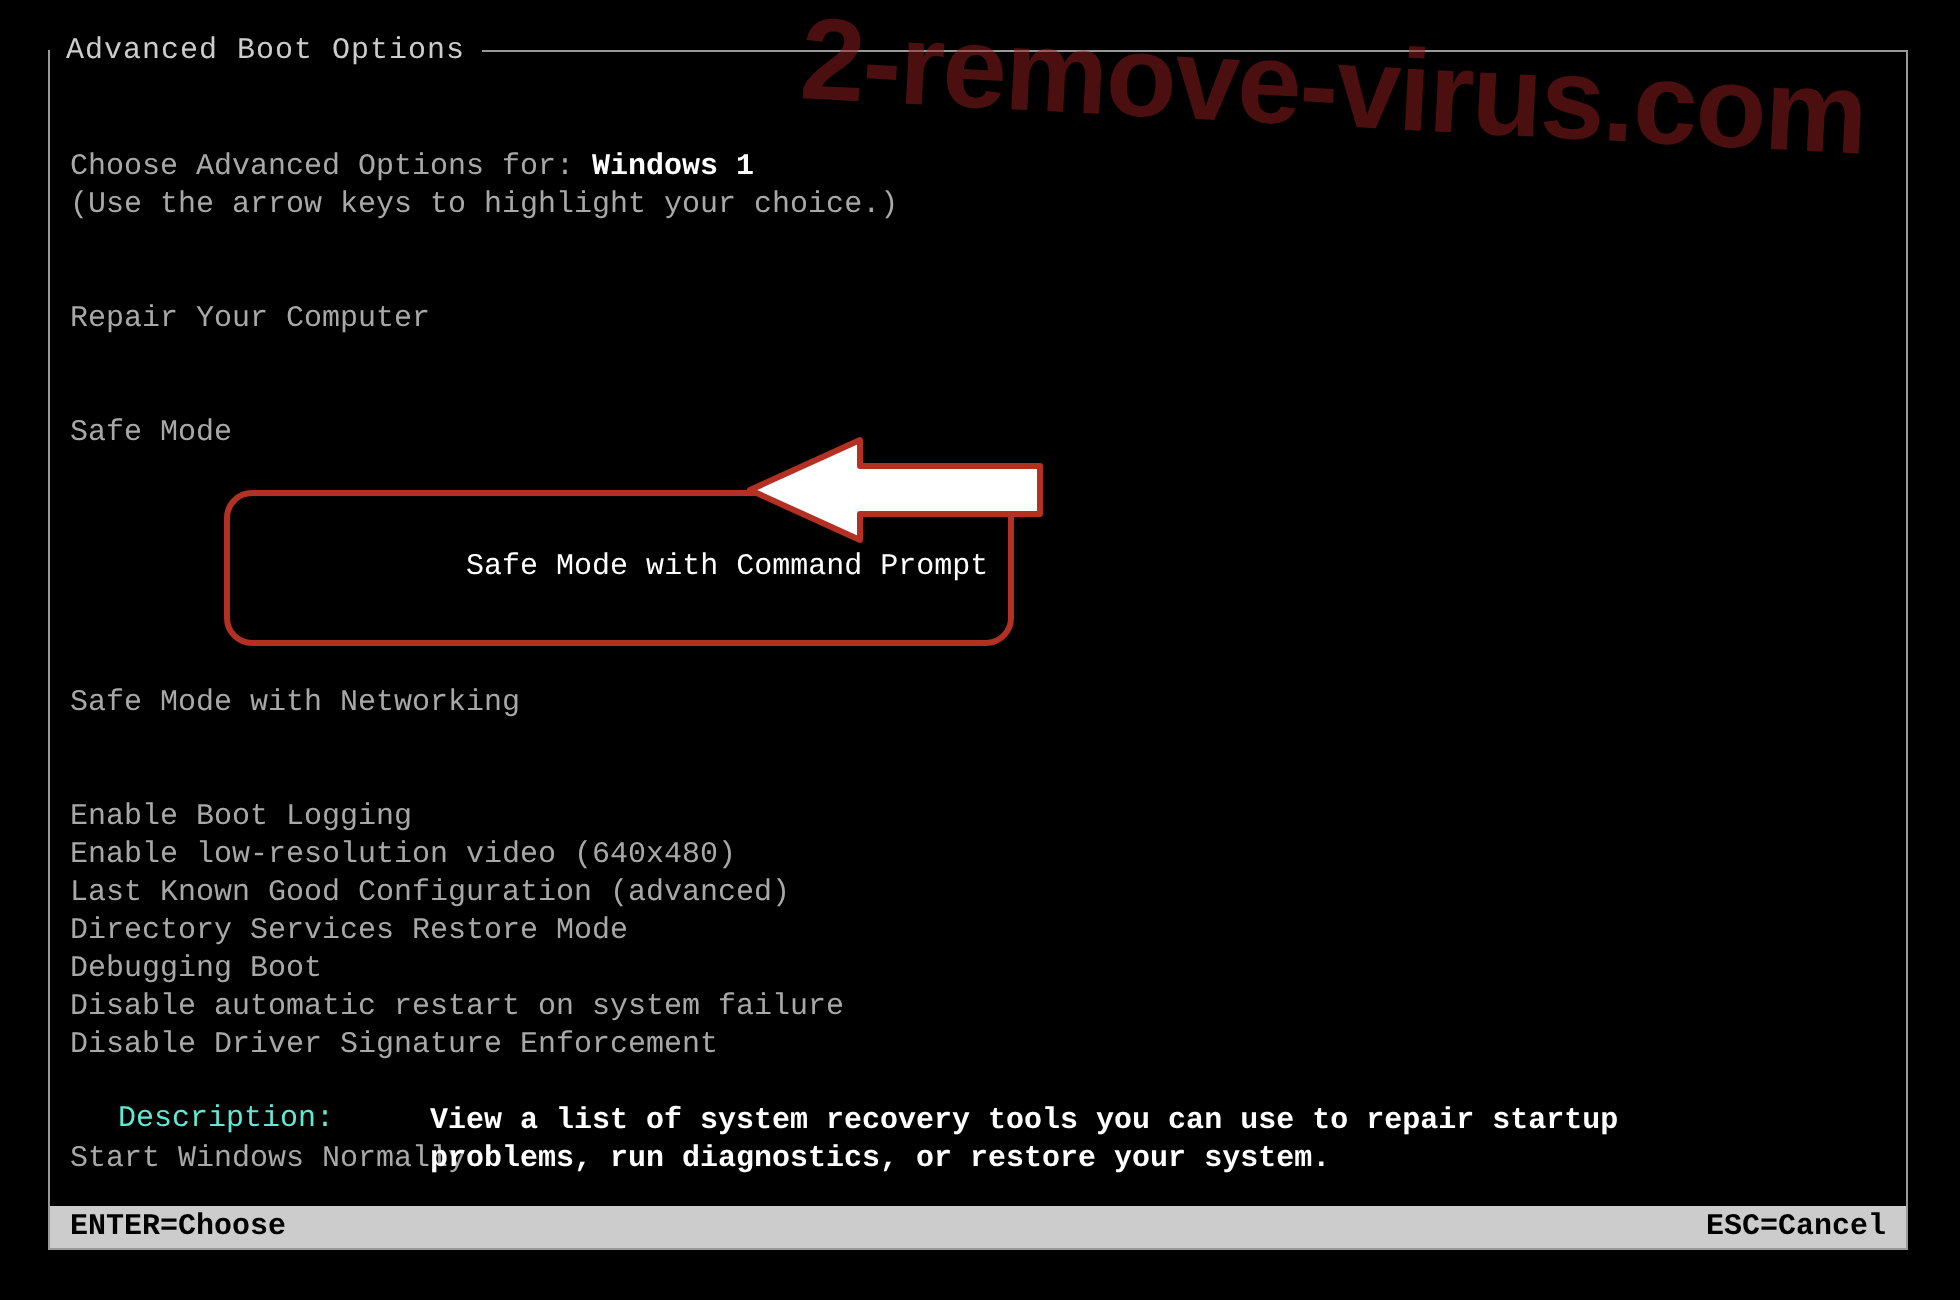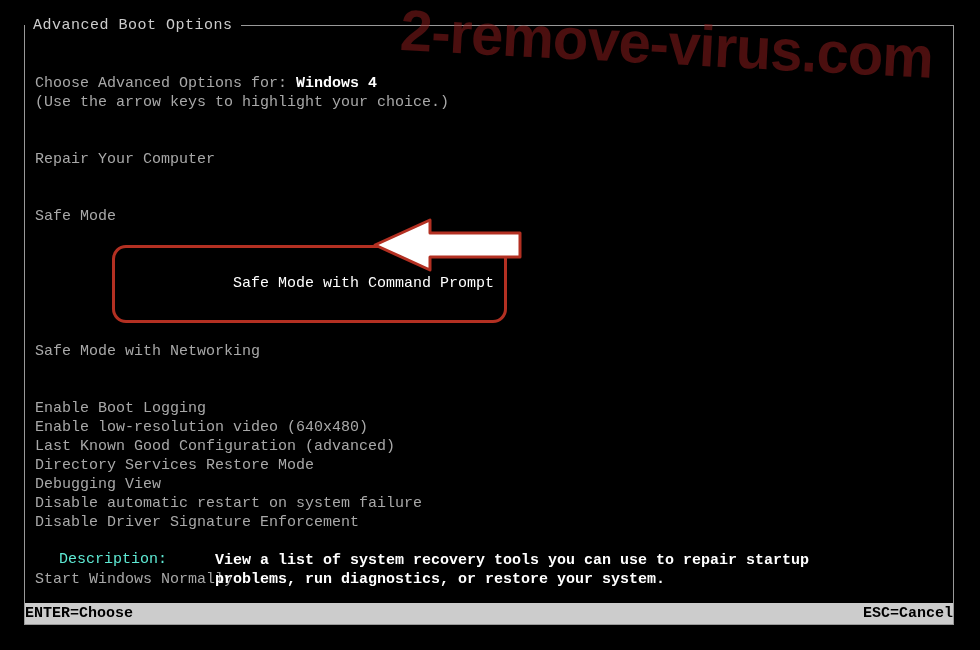--- a/index.html
+++ b/index.html
@@ -79,37 +79,37 @@
     .desc-label { width: 128px; color: #5eead4; }
     .desc-text { color: #fff; font-weight: bold; width: 620px; line-height: 19px; margin-left: 28px; }
     .footer {
       position: absolute;
       bottom: 0;
       left: 0;
       width: 100%;
       background: #ccc;
       color: #000;
       font-weight: bold;
-      padding: 2px 0;
+      padding: 2px 10px;
       display: flex;
       justify-content: space-between;
     }
   </style>
 </head>
 <body>
 
 <div class="watermark">2-remove-virus.com</div>
 
 <div class="frame">
   <div class="title-wrap">
     <span class="title">Advanced Boot Options</span>
   </div>
 
   <div class="content">
-    <div class="line"><span>Choose Advanced Options for: </span><span class="os-name">Windows 4</span></div>
+    <div class="line"><span>Choose Advanced Options for: </span><span class="os-name">Windows 1</span></div>
     <div class="line">(Use the arrow keys to highlight your choice.)</div>
 
     <div class="options">
 
       <div class="opt-group" style="margin-top:38px">
         <div class="line">Repair Your Computer</div>
       </div>
 
       <div class="opt-group">
         <div class="line">Safe Mode</div>
@@ -119,21 +119,21 @@
           </span>
         </div>
         <div class="line">Safe Mode with Networking</div>
       </div>
 
       <div class="opt-group">
         <div class="line">Enable Boot Logging</div>
         <div class="line">Enable low-resolution video (640x480)</div>
         <div class="line">Last Known Good Configuration (advanced)</div>
         <div class="line">Directory Services Restore Mode</div>
-        <div class="line">Debugging View</div>
+        <div class="line">Debugging Boot</div>
         <div class="line">Disable automatic restart on system failure</div>
         <div class="line">Disable Driver Signature Enforcement</div>
       </div>
 
       <div class="opt-group">
         <div class="line">Start Windows Normally</div>
       </div>
 
     </div>
   </div>

